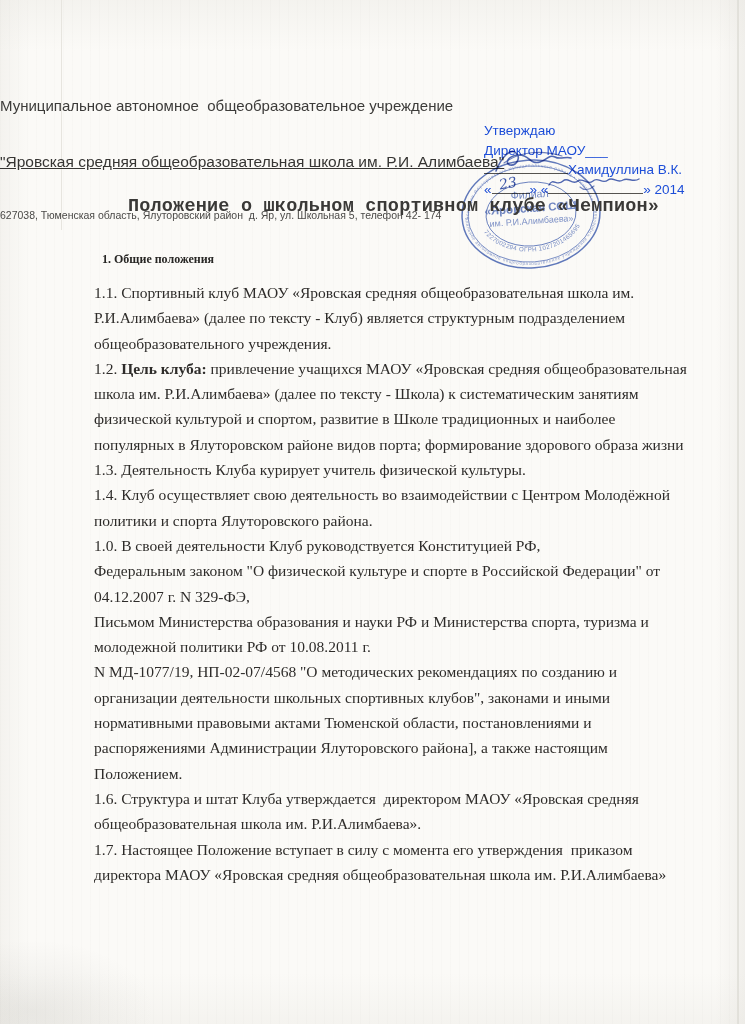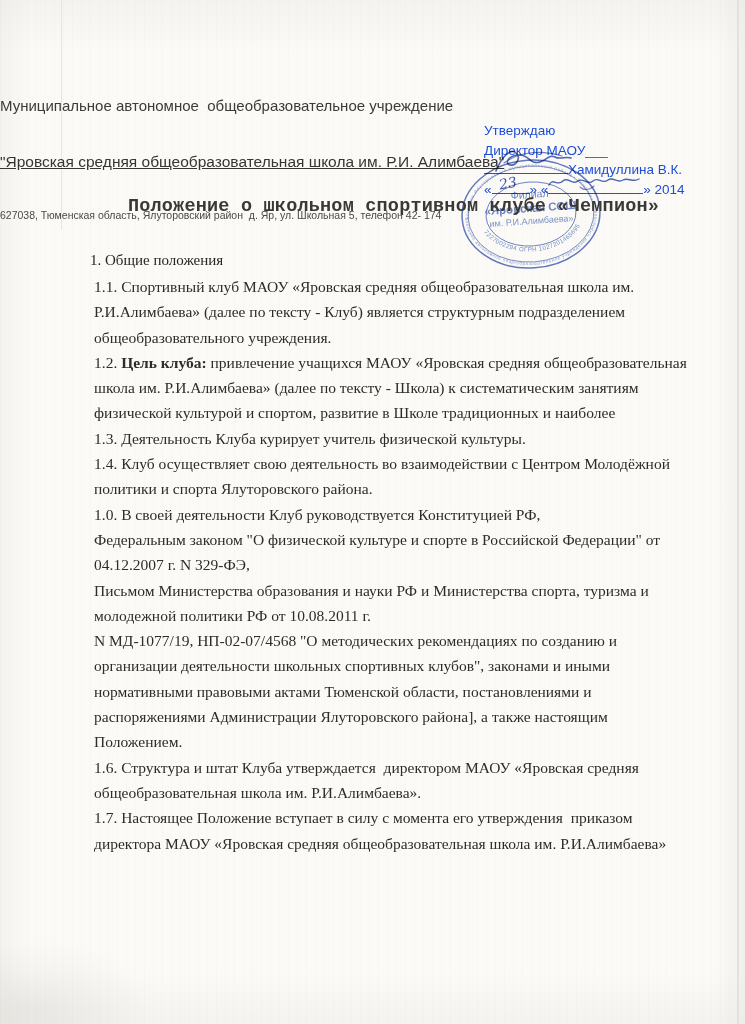--- a/index.html
+++ b/index.html
@@ -44,23 +44,23 @@
   .month-svg{left:546px;top:174px;}
 
   
   .stamp{left:456px;top:156px;opacity:.88;}
 
   
   .title{position:absolute;left:42px;top:196px;width:703px;text-align:center;
     font-size:18.5px;font-weight:bold;letter-spacing:.2px;color:#3a3937;font-family:Liberation Mono, monospace;}
 
   
-  .heading{position:absolute;left:90px;top:252px;font-family:"Liberation Serif",serif;
-    font-size:15px;font-weight:normal;color:#272624;}
-  .body-text{position:absolute;left:94px;top:274px;width:630px;
+  .heading{position:absolute;left:102px;top:252px;font-family:"Liberation Serif",serif;
+    font-size:12px;font-weight:bold;color:#272624;}
+  .body-text{position:absolute;left:94px;top:280px;width:630px;
     font-family:"Liberation Serif",serif;font-size:15.5px;color:#2e2c2a;}
   .bline{height:25.3px;line-height:25.3px;white-space:pre;}
   .bline .b{font-weight:bold;font-family:Liberation Serif, serif;}
 </style>
 </head>
 <body>
 
 <div class="page">
   <div class="paper-tint"></div>
   <div class="scan-streak"></div>
@@ -120,20 +120,21 @@
   <div class="title">Положение о школьном спортивном клубе «Чемпион»</div>
 
   <div class="heading">1. Общие положения</div>
   <div class="body-text">
       <div class="bline"><span>1.1. Спортивный клуб МАОУ «Яровская средняя общеобразовательная школа им.</span></div>
       <div class="bline"><span>Р.И.Алимбаева» (далее по тексту - Клуб) является структурным подразделением</span></div>
       <div class="bline"><span>общеобразовательного учреждения.</span></div>
       <div class="bline"><span>1.2. </span><span class="b">Цель клуба:</span><span> привлечение учащихся МАОУ «Яровская средняя общеобразовательная</span></div>
       <div class="bline"><span>школа им. Р.И.Алимбаева» (далее по тексту - Школа) к систематическим занятиям</span></div>
       <div class="bline"><span>физической культурой и спортом, развитие в Школе традиционных и наиболее</span></div>
+      <div class="bline"><span>популярных в Ялуторовском районе видов порта; формирование здорового образа жизни</span></div>
       <div class="bline"><span>1.3. Деятельность Клуба курирует учитель физической культуры.</span></div>
       <div class="bline"><span>1.4. Клуб осуществляет свою деятельность во взаимодействии с Центром Молодёжной</span></div>
       <div class="bline"><span>политики и спорта Ялуторовского района.</span></div>
       <div class="bline"><span>1.0. В своей деятельности Клуб руководствуется Конституцией РФ,</span></div>
       <div class="bline"><span>Федеральным законом "О физической культуре и спорте в Российской Федерации" от</span></div>
       <div class="bline"><span>04.12.2007 г. N 329-ФЭ,</span></div>
       <div class="bline"><span>Письмом Министерства образования и науки РФ и Министерства спорта, туризма и</span></div>
       <div class="bline"><span>молодежной политики РФ от 10.08.2011 г.</span></div>
       <div class="bline"><span>N МД-1077/19, НП-02-07/4568 "О методических рекомендациях по созданию и</span></div>
       <div class="bline"><span>организации деятельности школьных спортивных клубов", законами и иными</span></div>

